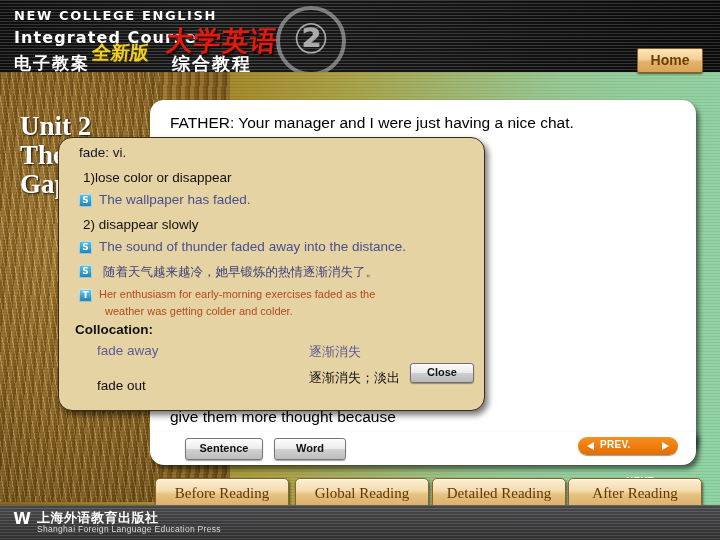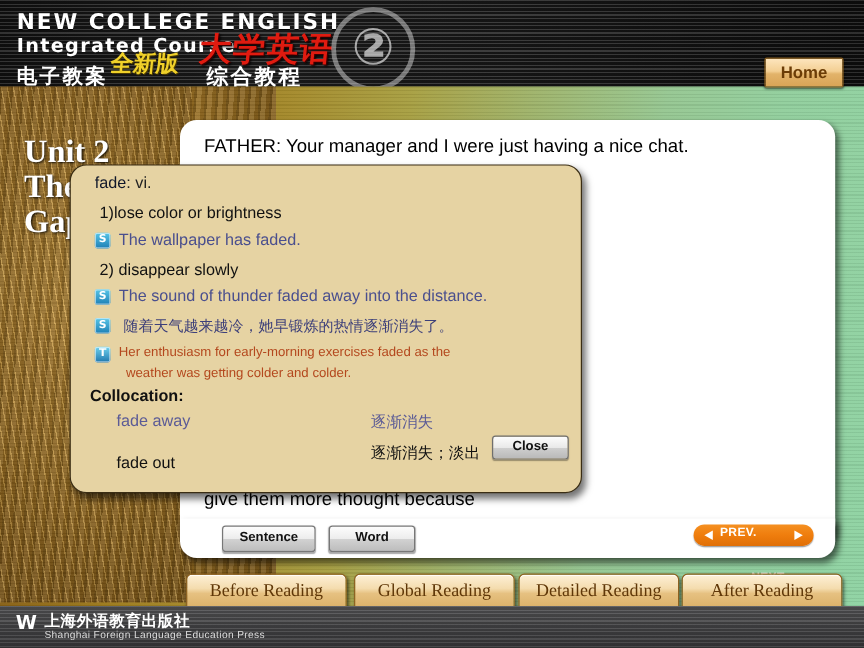--- a/index.html
+++ b/index.html
@@ -40,21 +40,21 @@
     position:absolute;left:0;top:0;width:720px;height:72px;
     background:linear-gradient(to right,#1a1a1a 0%,#2c2c2c 30%,#242424 60%,#151515 100%);
     overflow:hidden;
   }
   .header .hscan{
     position:absolute;inset:0;
     background:repeating-linear-gradient(to bottom, rgba(255,255,255,.11) 0 1px, rgba(0,0,0,.45) 1px 3px);
   }
   .hd-line1{
     position:absolute;left:14px;top:8px;
-    color:#fff;font-weight:bold;font-size:18px;letter-spacing:1.6px;
+    color:#fff;font-weight:bold;font-size:13px;letter-spacing:1.6px;
     font-family:"DejaVu Sans", sans-serif;
     text-shadow:0 1px 0 #000;
   }
   .hd-line2{
     position:absolute;left:14px;top:28px;
     color:#fff;font-weight:bold;font-size:16px;letter-spacing:1.1px;
     font-family:"DejaVu Sans", sans-serif;
   }
   .hd-line3{
     position:absolute;left:14px;top:52px;
@@ -285,21 +285,21 @@
     <div class="pub-cn">上海外语教育出版社</div>
     <div class="pub-en">Shanghai Foreign Language Education Press</div>
   </div>
 
   <div class="popup">
     <div class="pp-head">
       <b>fade</b><i>: vi.</i>
     </div>
 
     <div class="pp-sense" style="top:32px;">
-      <span>1)</span><span>lose color or brightness</span>
+      <span>1)</span><span>lose color or disappear</span>
     </div>
 
     <div class="ico ico-s" style="left:20px;top:56px;">S</div>
     <div class="pp-ex" style="top:54px;">The wallpaper has faded.</div>
 
     <div class="pp-sense" style="top:79px;">
       <span>2)</span>
       <span>disappear slowly</span>
     </div>
 

